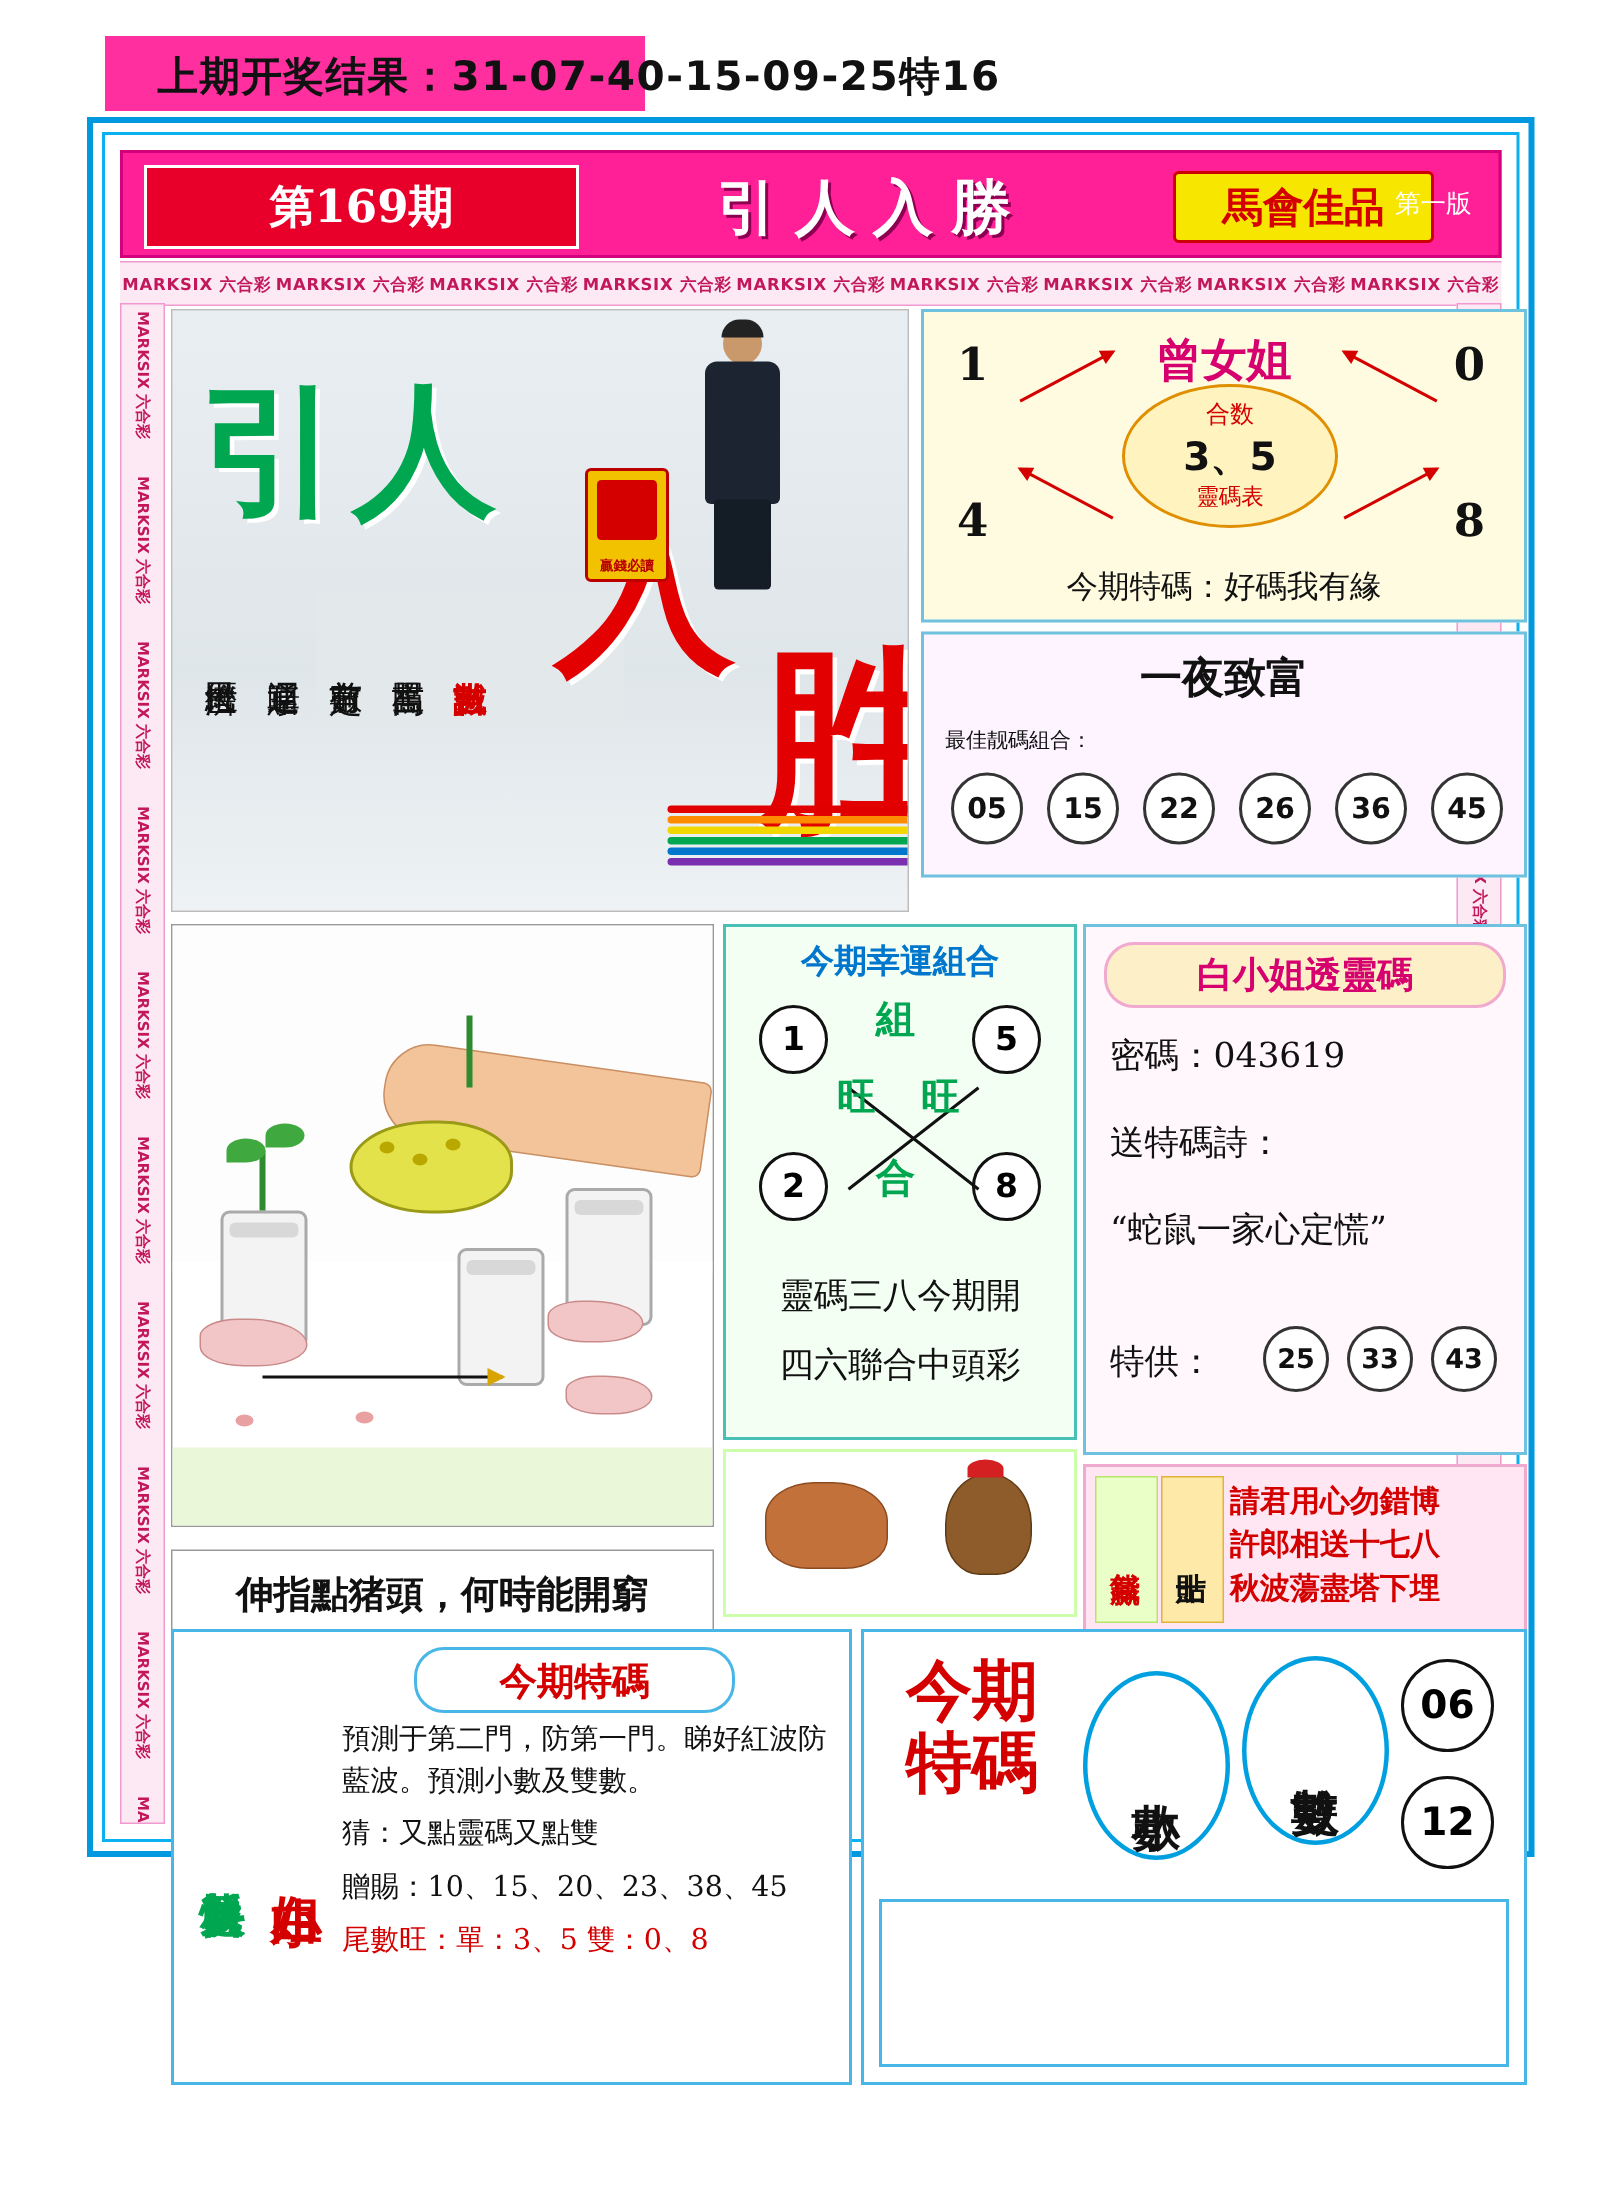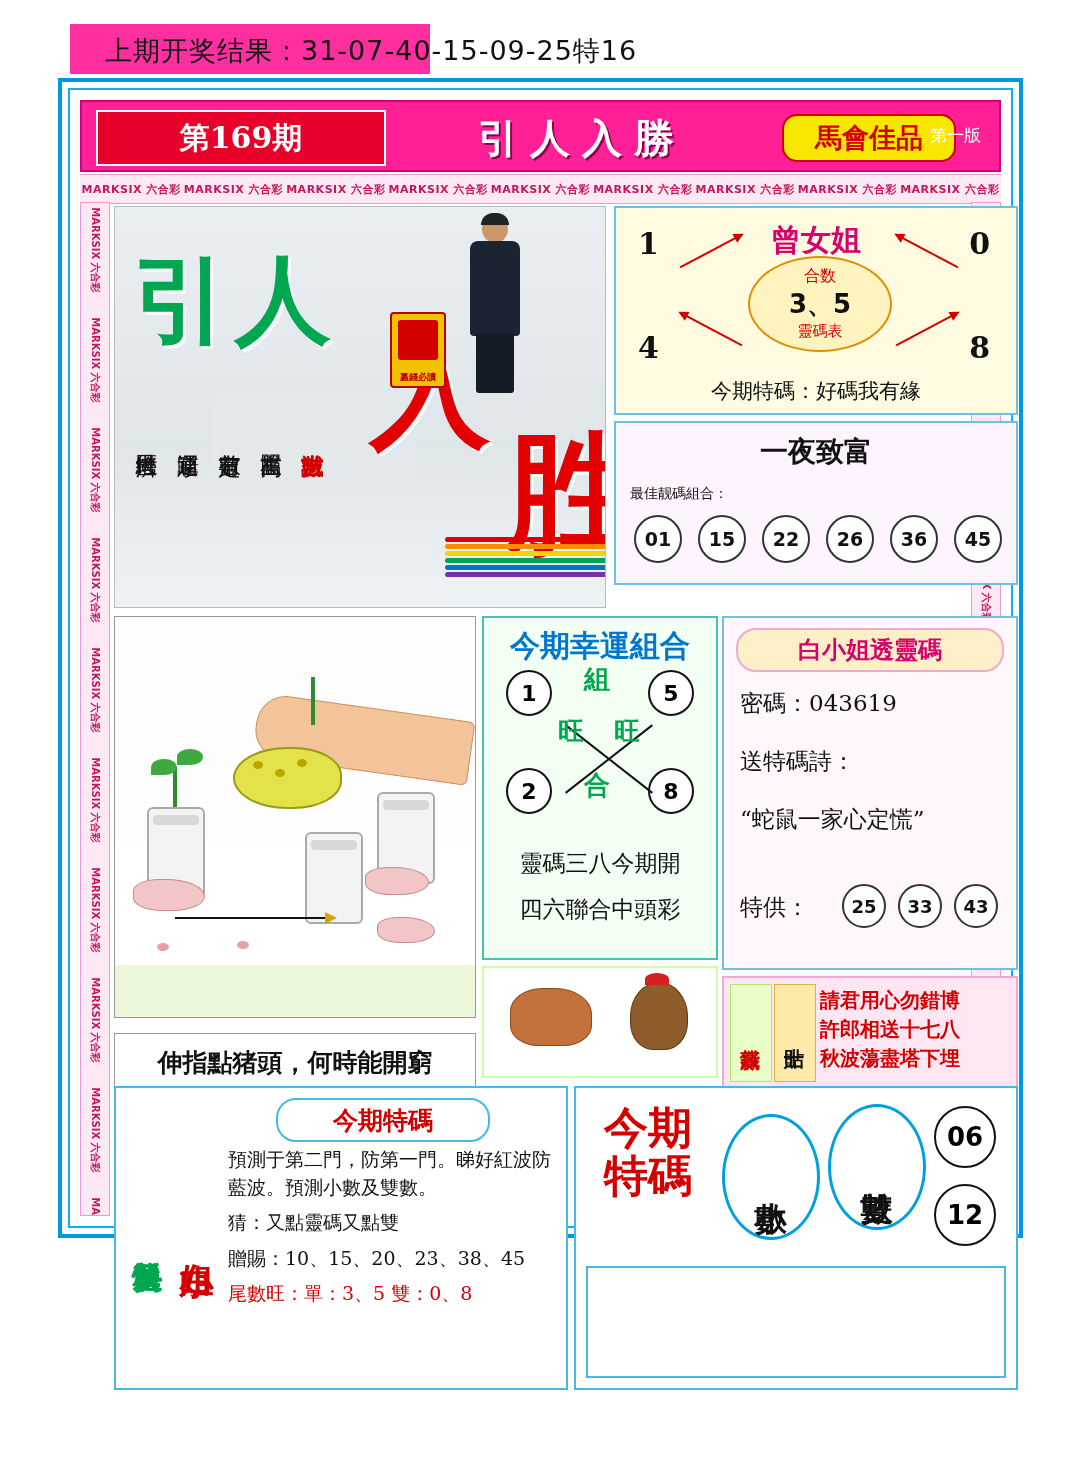--- a/index.html
+++ b/index.html
@@ -1,28 +1,28 @@
 <!DOCTYPE html>
 <html><head>
 <meta charset="utf-8">
 <style>
   html,body{margin:0;padding:0;background:#ffffff;}
   body{width:1080px;height:1461px;font-family:"DejaVu Sans","Liberation Sans",sans-serif;position:relative;overflow:hidden;}
 
   .top-banner{position:absolute;left:70px;top:24px;width:360px;height:50px;background:#ff2fa0;}
-  .top-text{position:absolute;left:105px;top:33px;font-size:27px;font-weight:normal;color:#111;letter-spacing:1px;white-space:nowrap;}
+  .top-text{position:absolute;left:105px;top:33px;font-size:27px;font-weight:bold;color:#111;letter-spacing:1px;white-space:nowrap;}
 
   .page{position:absolute;left:58px;top:78px;width:965px;height:1160px;border:4px solid #0099e0;background:#ffffff;box-sizing:border-box;}
   .page-inner{position:absolute;left:6px;top:6px;right:6px;bottom:6px;border:2px solid #0ab0ef;box-sizing:border-box;}
 
   .masthead{position:absolute;left:10px;top:10px;right:10px;height:72px;background:#ff1f96;border:2px solid #d2007a;box-sizing:border-box;}
   .issue-box{position:absolute;left:14px;top:8px;width:290px;height:56px;background:#e8002b;border:2px solid #ffffff;box-sizing:border-box;}
   .issue-text{position:absolute;left:0;top:0;width:100%;height:100%;display:flex;align-items:center;justify-content:center;color:#fff;font-size:30px;font-weight:bold;font-family:"DejaVu Serif","Liberation Serif",serif;}
   .mast-title{position:absolute;left:330px;top:10px;width:340px;height:52px;display:flex;align-items:center;justify-content:center;color:#ffffff;font-size:40px;font-weight:bold;letter-spacing:12px;font-family:"DejaVu Serif","Liberation Serif",serif;text-shadow:2px 2px 0 #8b0050;}
-  .brand-box{position:absolute;left:700px;top:12px;width:170px;height:44px;background:#f7e600;border:2px solid #c00;border-radius:15px;display:flex;align-items:center;justify-content:center;color:#d40000;font-size:27px;font-weight:bold;font-family:"DejaVu Serif","Liberation Serif",serif;}
+  .brand-box{position:absolute;left:700px;top:12px;width:170px;height:44px;background:#f7e600;border:2px solid #c00;border-radius:4px;display:flex;align-items:center;justify-content:center;color:#d40000;font-size:27px;font-weight:bold;font-family:"DejaVu Serif","Liberation Serif",serif;}
   .edition{position:absolute;right:18px;top:22px;color:#fff;font-size:17px;font-family:"DejaVu Serif","Liberation Serif",serif;}
 
   .markstrip{position:absolute;left:10px;top:84px;right:10px;height:28px;background:#fde9f4;border-top:1px solid #f09ad0;border-bottom:1px solid #f09ad0;overflow:hidden;display:flex;align-items:center;}
   .markstrip span{flex:1;text-align:center;font-size:11px;color:#c2185b;font-weight:bold;letter-spacing:0.5px;}
 
   .sidestrip{position:absolute;top:112px;width:30px;bottom:10px;background:#fde9f4;border:1px solid #f09ad0;box-sizing:border-box;overflow:hidden;}
   .sidestrip.left{left:10px;}
   .sidestrip.right{right:10px;}
   .sidestrip .v{position:absolute;left:50%;transform:translateX(-50%) rotate(90deg);transform-origin:center;white-space:nowrap;font-size:10px;color:#c2185b;font-weight:bold;}
 
@@ -81,21 +81,21 @@
   .rock{position:absolute;background:#f2c6c6;border:1px solid #c98a8a;border-radius:40% 60% 50% 45%;}
   .plant{position:absolute;width:4px;height:40px;background:#2f8b2f;}
   .leaf{position:absolute;width:26px;height:16px;background:#3fa83f;border-radius:50% 50% 50% 0;}
   .arrow2{position:absolute;left:60px;top:300px;width:160px;height:2px;background:#111;}
   .arrow2:after{content:"";position:absolute;right:-2px;top:-5px;border-left:12px solid #d9a300;border-top:6px solid transparent;border-bottom:6px solid transparent;}
   .paw{position:absolute;width:16px;height:14px;}
   .paw b{position:absolute;bottom:0;left:2px;width:12px;height:8px;background:#e8a0a0;border-radius:50%;display:block;}
   .pic-cap{position:absolute;left:0;top:812px;width:360px;height:56px;border:1px solid #999;background:#fff;display:flex;align-items:center;justify-content:center;font-size:25px;font-weight:bold;color:#111;font-family:"DejaVu Serif","Liberation Serif",serif;margin-top:15px;}
 
   .lucky{position:absolute;left:368px;top:410px;width:232px;height:340px;background:#f4fff4;border:2px solid #49c0b6;}
-  .lucky-title{position:absolute;left:0;top:8px;width:100%;text-align:center;font-size:30px;font-weight:bold;color:#0077cc;font-family:"DejaVu Serif","Liberation Serif",serif;}
+  .lucky-title{position:absolute;left:0;top:8px;width:100%;text-align:center;font-size:22px;font-weight:bold;color:#0077cc;font-family:"DejaVu Serif","Liberation Serif",serif;}
   .lk-cell{position:absolute;width:42px;height:42px;border-radius:50%;border:2px solid #111;display:flex;align-items:center;justify-content:center;font-size:22px;font-weight:bold;background:#fff;}
   .lk-word{position:absolute;font-size:26px;font-weight:bold;color:#00a650;font-family:"DejaVu Serif","Liberation Serif",serif;}
   .lk-x{position:absolute;left:70px;top:100px;width:96px;height:80px;}
   .lk-x i{position:absolute;left:0;top:40px;width:110px;height:2px;background:#111;transform-origin:center;}
   .lucky-line{position:absolute;left:0;width:100%;text-align:center;font-size:23px;color:#111;font-family:"DejaVu Serif","Liberation Serif",serif;}
 
   .animals{position:absolute;left:368px;top:760px;width:232px;height:108px;border:2px solid #cfa;background:#fff;}
   .tiger{position:absolute;left:26px;top:20px;width:80px;height:56px;background:#c2713a;border-radius:40% 45% 35% 35%;border:1px solid #8c4a1f;}
   .rooster{position:absolute;right:28px;top:14px;width:56px;height:66px;background:#8e5b2a;border-radius:50% 50% 40% 40%;border:1px solid #5e3a15;}
   .rooster:before{content:"";position:absolute;left:14px;top:-10px;width:24px;height:12px;background:#d42020;border-radius:50% 50% 0 0;}
@@ -238,21 +238,21 @@
           <div class="l2">3、5</div>
           <div class="l3">靈碼表</div>
         </div>
         <div class="zeng-foot">今期特碼：好碼我有緣</div>
       </div>
 
       <div class="pnl-rich">
         <div class="rich-title">一夜致富</div>
         <div class="rich-sub">最佳靓碼組合：</div>
         <div class="balls" id="richBalls">
-            <div class="ball">01</div>
+            <div class="ball">05</div>
             <div class="ball">15</div>
             <div class="ball">22</div>
             <div class="ball">26</div>
             <div class="ball">36</div>
             <div class="ball">45</div>
           </div>
       </div>
 
       <div class="pic">
         <div class="sky"></div>

